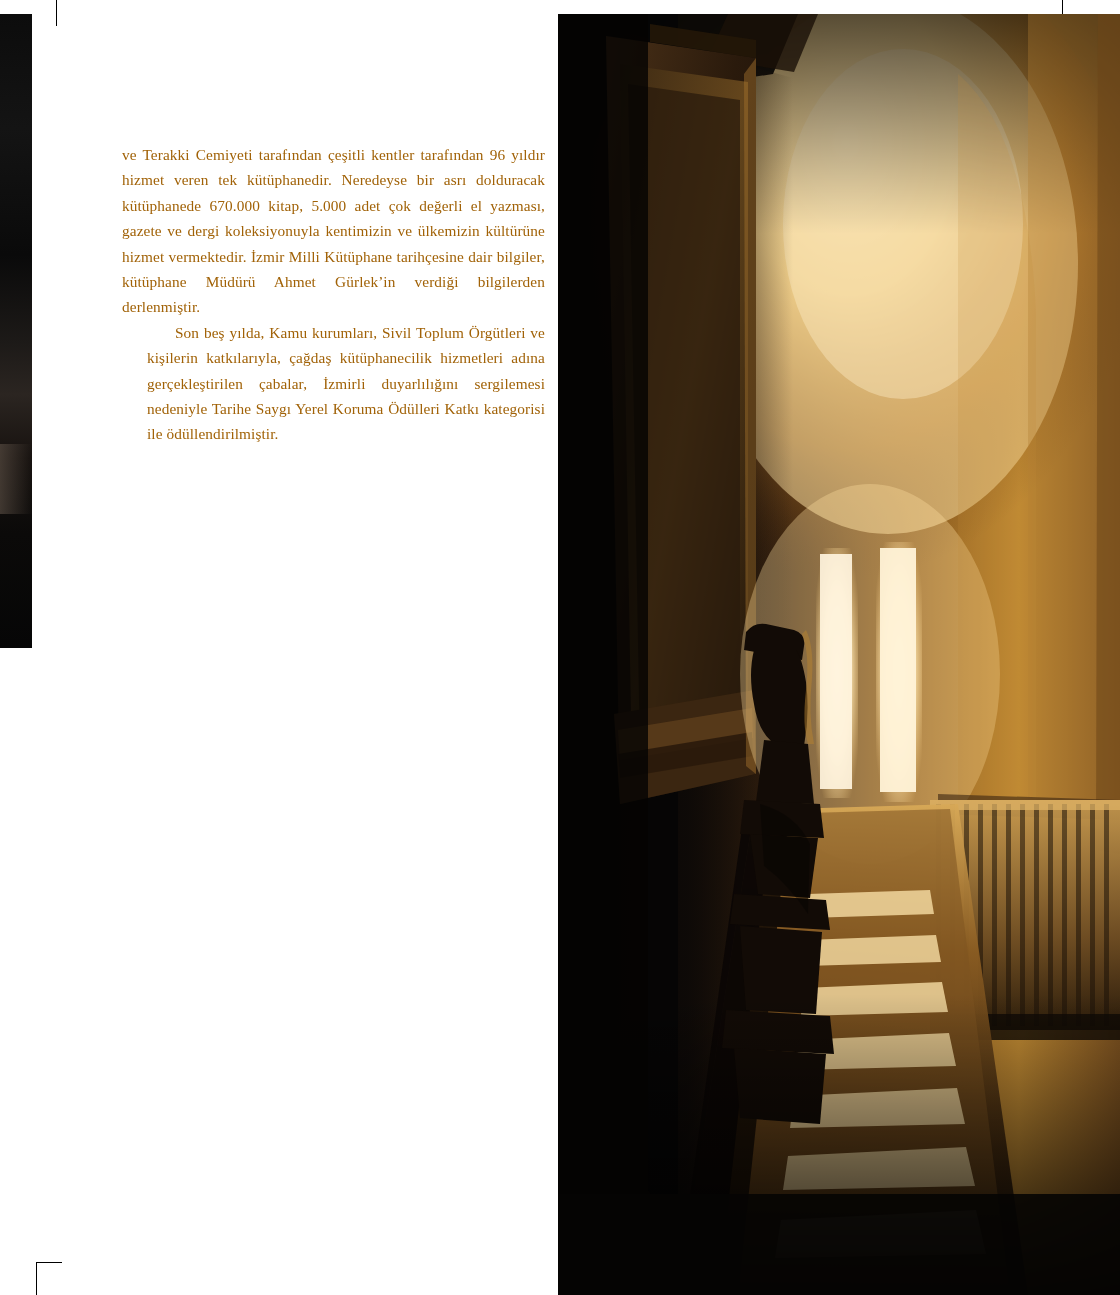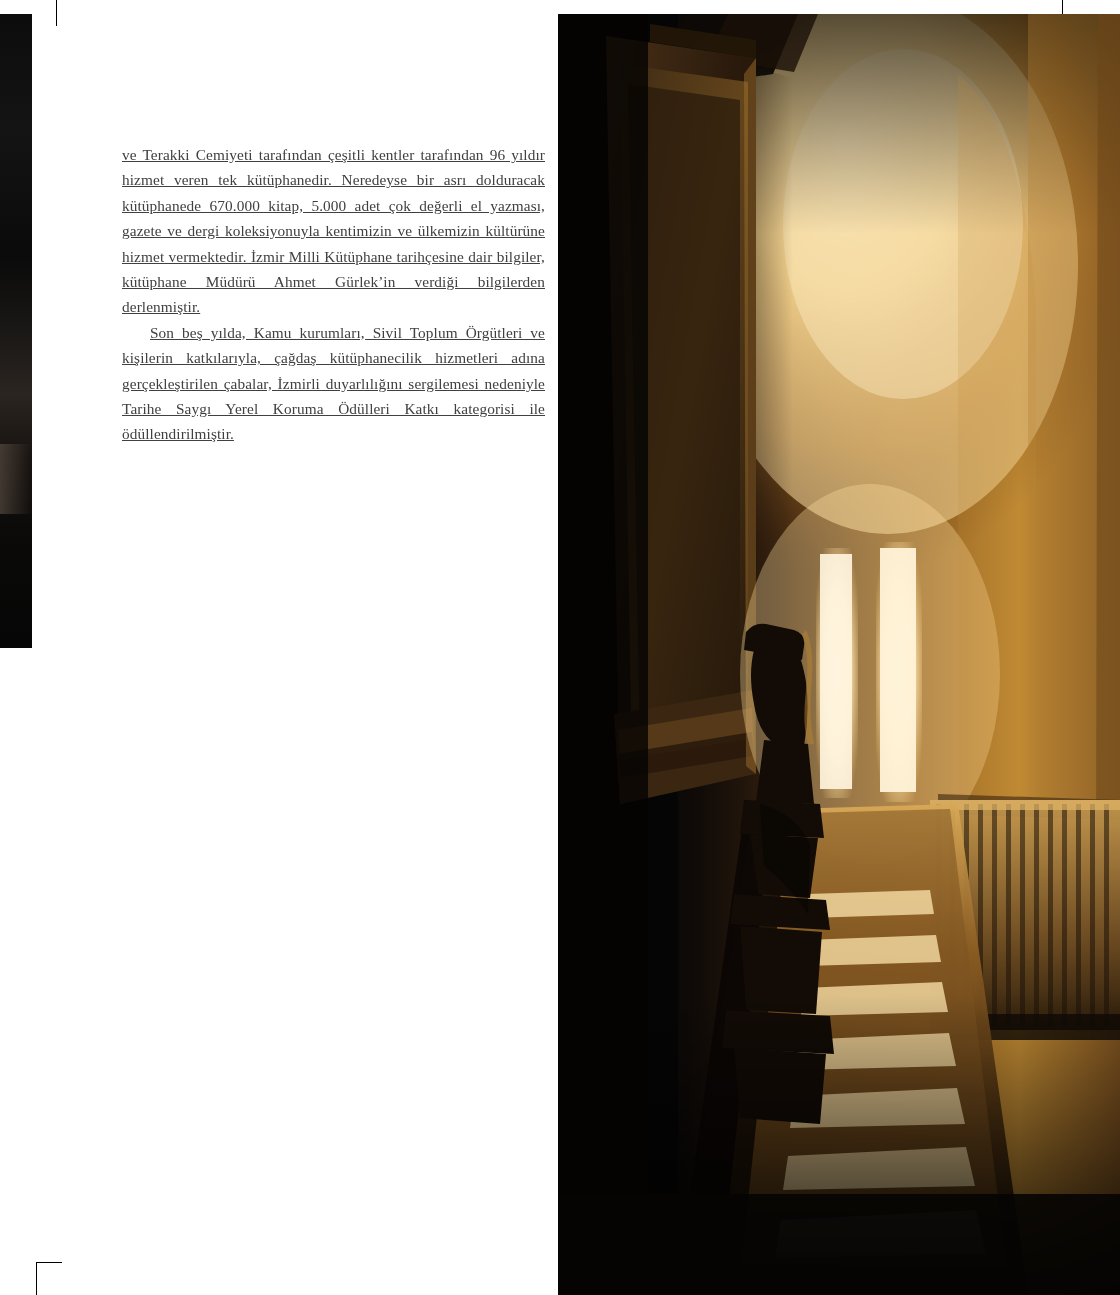--- a/index.html
+++ b/index.html
@@ -50,28 +50,28 @@
   .text-col {
     position: absolute;
     left: 122px;
     top: 142px;
     width: 423px;
   }
   .para {
     margin: 0;
     font-size: 15.3px;
     line-height: 25.4px;
-    color: #404040;
+    color: #a16207;
     text-align: justify;
     text-justify: inter-word;
     letter-spacing: .1px;
-    text-decoration: underline;
   }
   .para + .para {
     text-indent: 28px;
+    margin-left: 25px;
   }
 
   
   .photo {
     position: absolute;
     left: 558px;
     top: 14px;
     width: 562px;
     height: 1281px;
     overflow: hidden;

